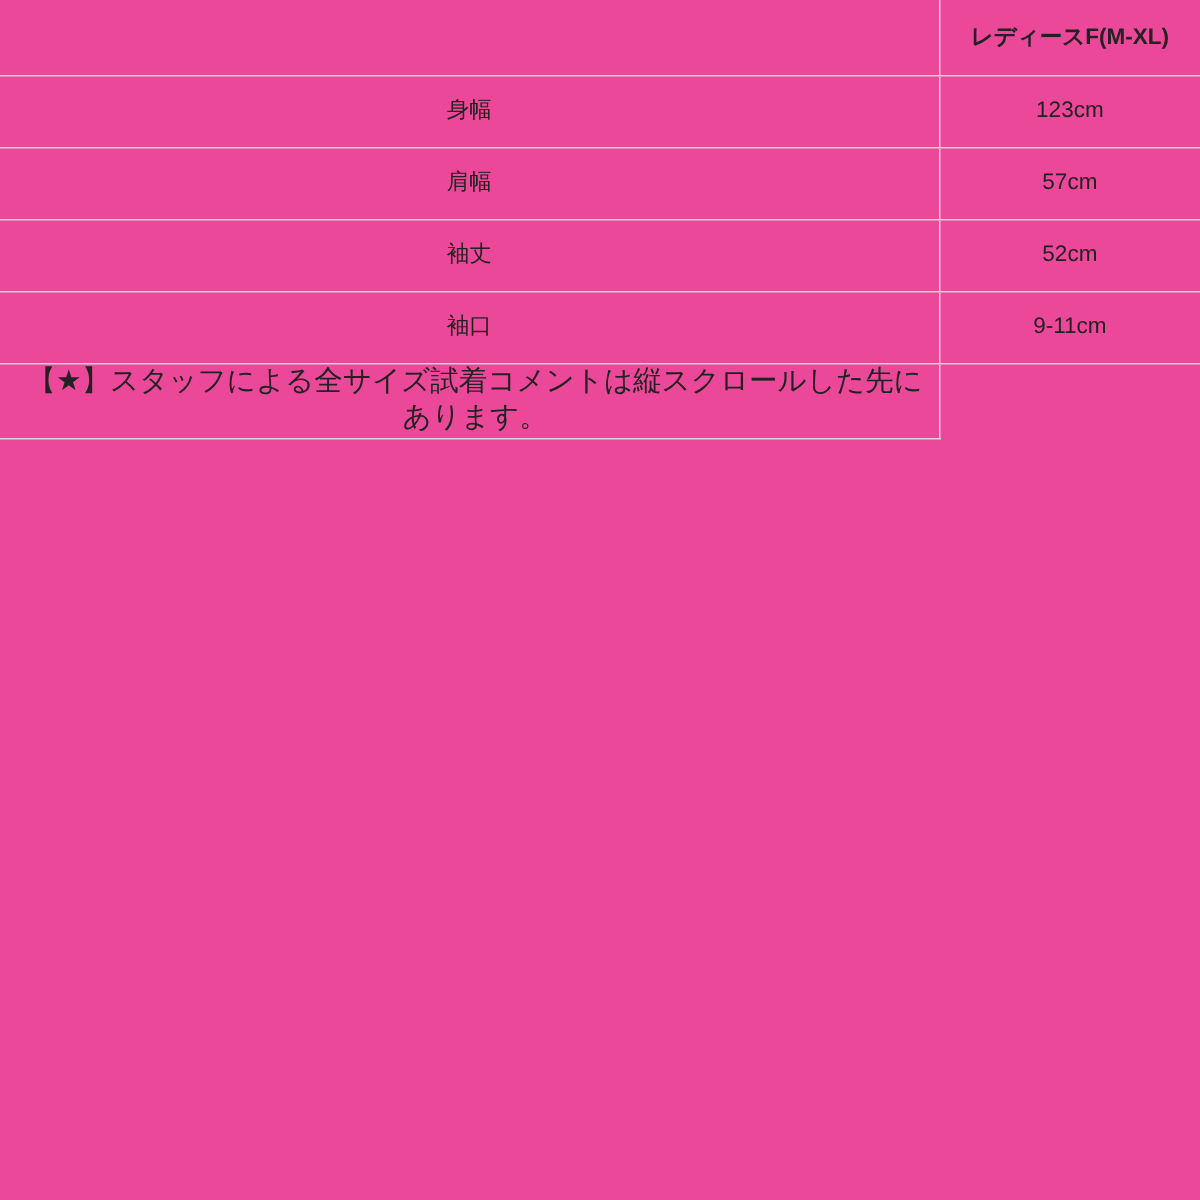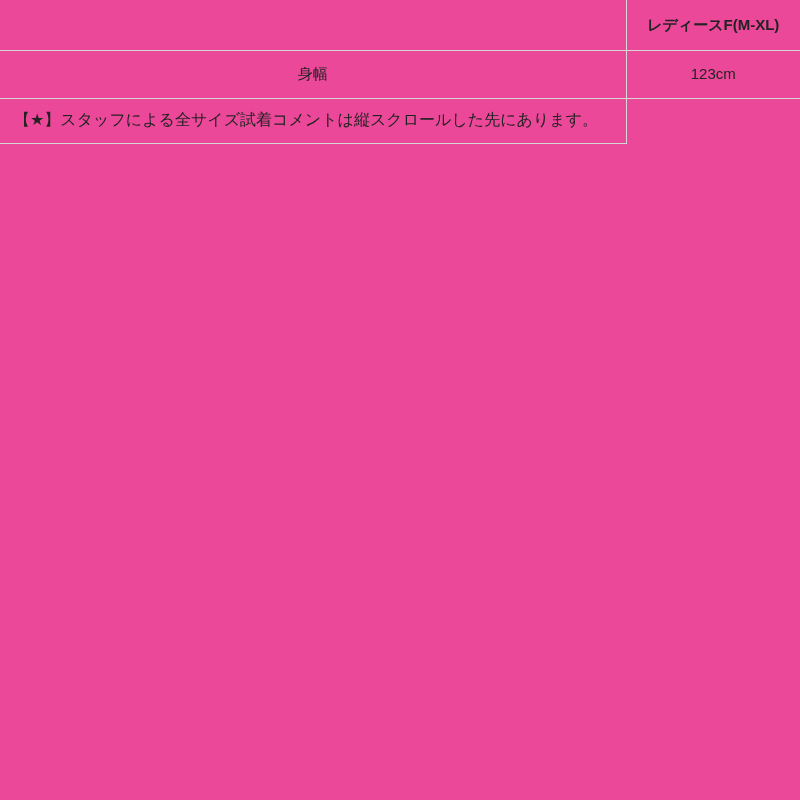--- a/index.html
+++ b/index.html
@@ -54,23 +54,23 @@
     border-top: none;
   }
   table.size-table td.label-cell {
     border-left: none;
     margin-top: 32px;
   }
   table.size-table td.value-cell {
     border-right: none;
   }
   table.size-table tr.note-row td {
-    text-align: left;
+    text-align: center;
     padding-left: 14px;
-    font-size: 16px;
+    font-size: 19px;
     height: 45px;
     border-left: none;
     border-bottom: 1px solid #d6d6d6;
   }
   table.size-table tr.note-row td.empty-cell {
     border: none;
   }
   .filler {
     width: 800px;
     background: #ffffff;
@@ -87,20 +87,32 @@
     </colgroup>
     <tbody>
       <tr class="header-row">
         <td class="label-cell"></td>
         <td class="value-cell">レディースF(M-XL)</td>
       </tr>
       <tr>
         <td class="label-cell">身幅</td>
         <td class="value-cell">123cm</td>
       </tr>
+      <tr>
+        <td class="label-cell">肩幅</td>
+        <td class="value-cell">57cm</td>
+      </tr>
+      <tr>
+        <td class="label-cell">袖丈</td>
+        <td class="value-cell">52cm</td>
+      </tr>
+      <tr>
+        <td class="label-cell">袖口</td>
+        <td class="value-cell">9-11cm</td>
+      </tr>
       <tr class="note-row">
         <td>【★】スタッフによる全サイズ試着コメントは縦スクロールした先にあります。</td>
         <td class="empty-cell"></td>
       </tr>
     </tbody>
   </table>
   <div class="filler"></div>
 </div>
 
 </body></html>

